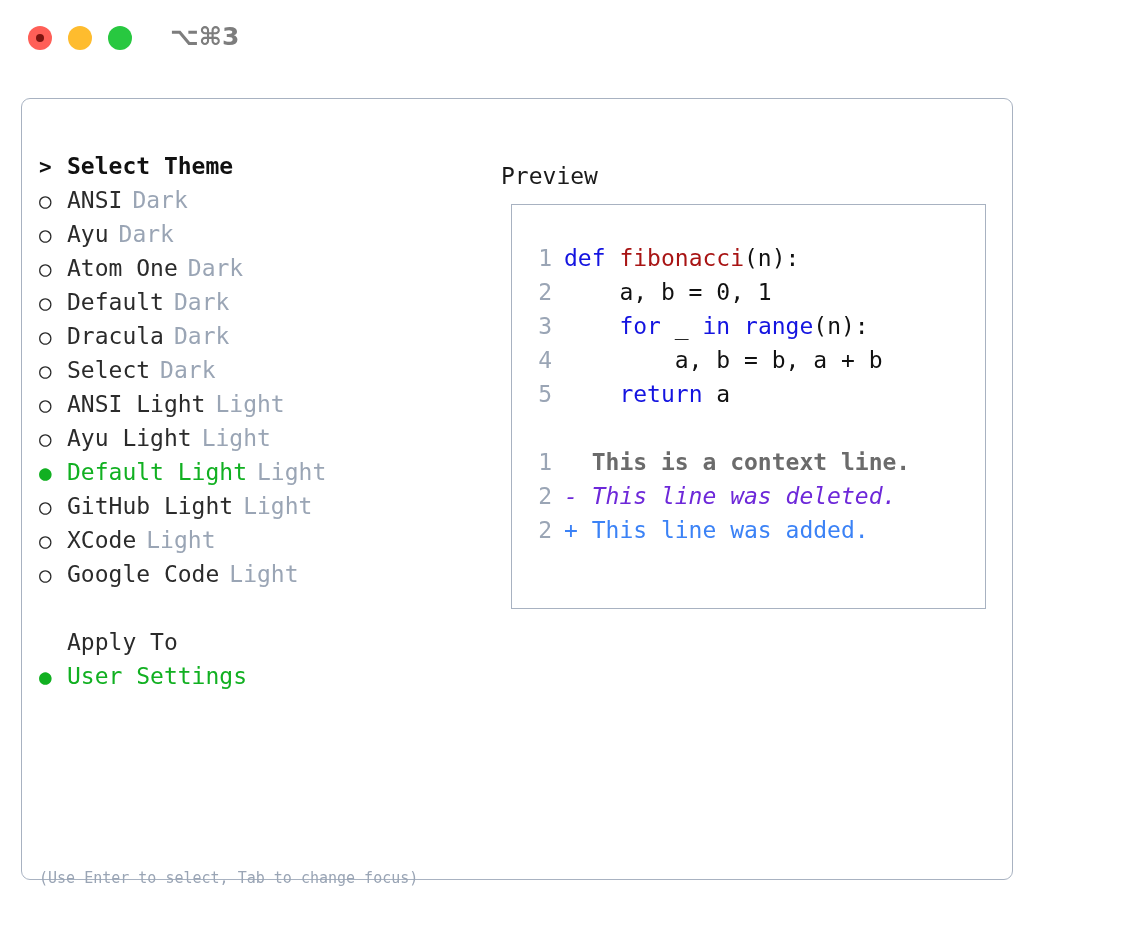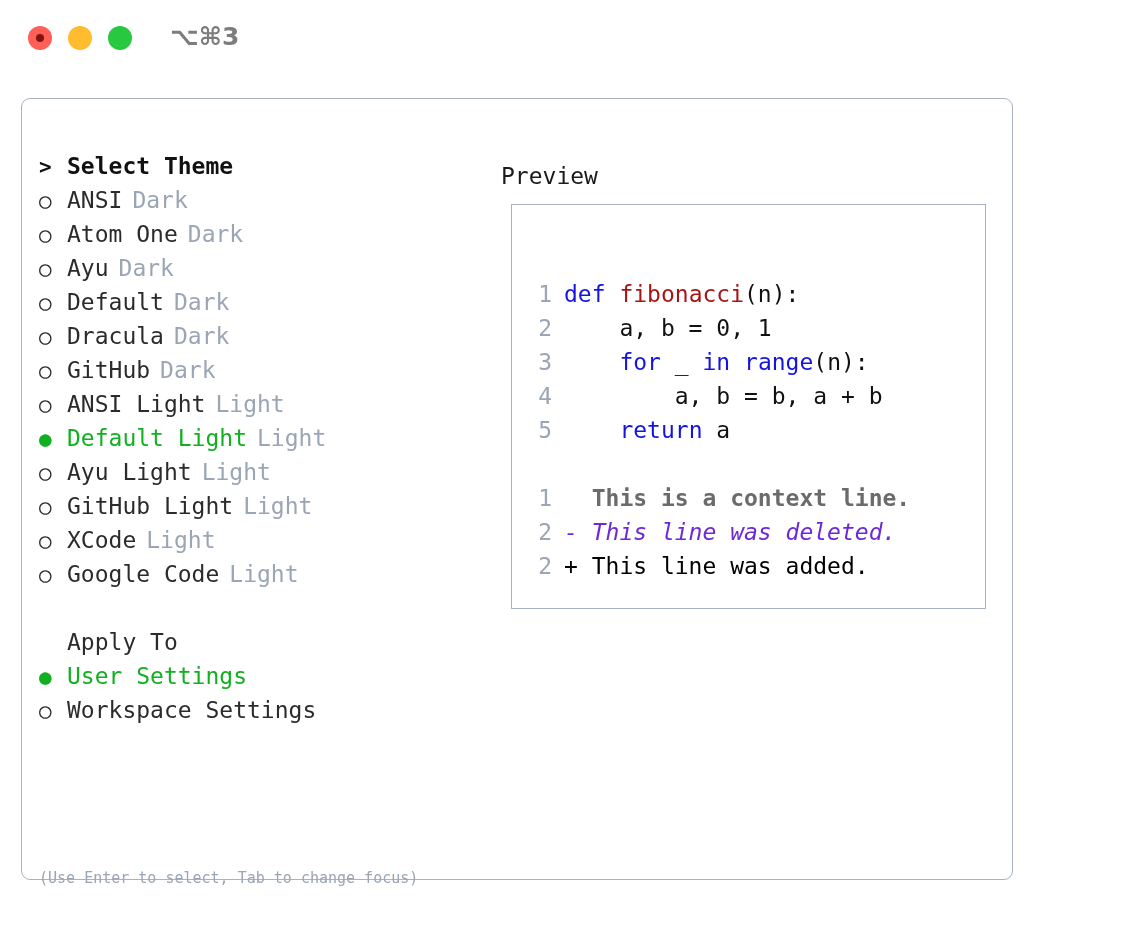--- a/index.html
+++ b/index.html
@@ -130,36 +130,35 @@
     border: 1.5px solid #a8b2c1;
     box-sizing: border-box;
   }
   #code {
     position: absolute;
     left: 18px;
     top: 36px;
     font-size: 23px;
     line-height: 34px;
     white-space: pre;
-    margin-top: 36px;
   }
   .codeline { white-space: pre; }
   .lnum {
     display: inline-block;
     width: 22px;
     text-align: right;
     color: #9aa5b5;
     margin-right: 12px;
   }
   .kw   { color: #1414e0; }
   .fn   { color: #a81414; }
   .pl   { color: #111111; }
   .ctx  { color: #6b6b6b; font-weight: bold; }
   .del  { color: #6d28d9; font-style: italic; }
-  .add  { color: #000000; }
+  .add  { color: #3b82f6; }
   .spacer { height: 34px; }
 </style>
 </head>
 <body>
 
 <div id="window">
 
   <div id="titlebar">
     <div class="light red"></div>
     <div class="light yellow"></div>
@@ -168,41 +167,40 @@
   </div>
 
   <div id="panel">
 
     <div id="left-col">
       <div class="row">
         <span class="marker caret">&gt;</span><span class="name bold">Select Theme</span>
       </div>
       <div id="theme-items">
           <div class="row"><span class="marker">○</span><span class="name">ANSI</span><span class="tag">Dark</span></div>
+          <div class="row"><span class="marker">○</span><span class="name">Ayu</span><span class="tag">Dark</span></div>
           <div class="row"><span class="marker">○</span><span class="name">Atom One</span><span class="tag">Dark</span></div>
-          <div class="row"><span class="marker">○</span><span class="name">Ayu</span><span class="tag">Dark</span></div>
           <div class="row"><span class="marker">○</span><span class="name">Default</span><span class="tag">Dark</span></div>
           <div class="row"><span class="marker">○</span><span class="name">Dracula</span><span class="tag">Dark</span></div>
-          <div class="row"><span class="marker">○</span><span class="name">GitHub</span><span class="tag">Dark</span></div>
+          <div class="row"><span class="marker">○</span><span class="name">Select</span><span class="tag">Dark</span></div>
           <div class="row"><span class="marker">○</span><span class="name">ANSI Light</span><span class="tag">Light</span></div>
+          <div class="row"><span class="marker">○</span><span class="name">Ayu Light</span><span class="tag">Light</span></div>
           <div class="row"><span class="marker dot">●</span><span class="name sel">Default Light</span><span class="tag">Light</span></div>
-          <div class="row"><span class="marker">○</span><span class="name">Ayu Light</span><span class="tag">Light</span></div>
           <div class="row"><span class="marker">○</span><span class="name">GitHub Light</span><span class="tag">Light</span></div>
           <div class="row"><span class="marker">○</span><span class="name">XCode</span><span class="tag">Light</span></div>
           <div class="row"><span class="marker">○</span><span class="name">Google Code</span><span class="tag">Light</span></div>
         </div>
 
       <div class="spacer"></div>
 
       <div class="row">
         <span class="marker blank">o</span><span class="name">Apply To</span>
       </div>
       <div id="apply-items">
           <div class="row"><span class="marker dot">●</span><span class="name sel">User Settings</span></div>
-          <div class="row"><span class="marker">○</span><span class="name">Workspace Settings</span></div>
         </div>
     </div>
 
     <div id="hint">(Use Enter to select, Tab to change focus)</div>
 
     <div id="preview-title">Preview</div>
 
     <div id="preview-box">
       <div id="code"><div class="codeline"><span class="lnum">1</span><span class="kw">def </span><span class="fn">fibonacci</span><span class="pl">(n):</span></div><div class="codeline"><span class="lnum">2</span><span class="pl">    a, b = 0, 1</span></div><div class="codeline"><span class="lnum">3</span><span class="pl">    </span><span class="kw">for</span><span class="pl"> _ </span><span class="kw">in</span><span class="pl"> </span><span class="kw">range</span><span class="pl">(n):</span></div><div class="codeline"><span class="lnum">4</span><span class="pl">        a, b = b, a + b</span></div><div class="codeline"><span class="lnum">5</span><span class="pl">    </span><span class="kw">return</span><span class="pl"> a</span></div><div class="spacer"></div><div class="codeline"><span class="lnum">1</span><span class="ctx">  This is a context line.</span></div><div class="codeline"><span class="lnum">2</span><span class="del">- This line was deleted.</span></div><div class="codeline"><span class="lnum">2</span><span class="add">+ This line was added.</span></div></div>
     </div>

